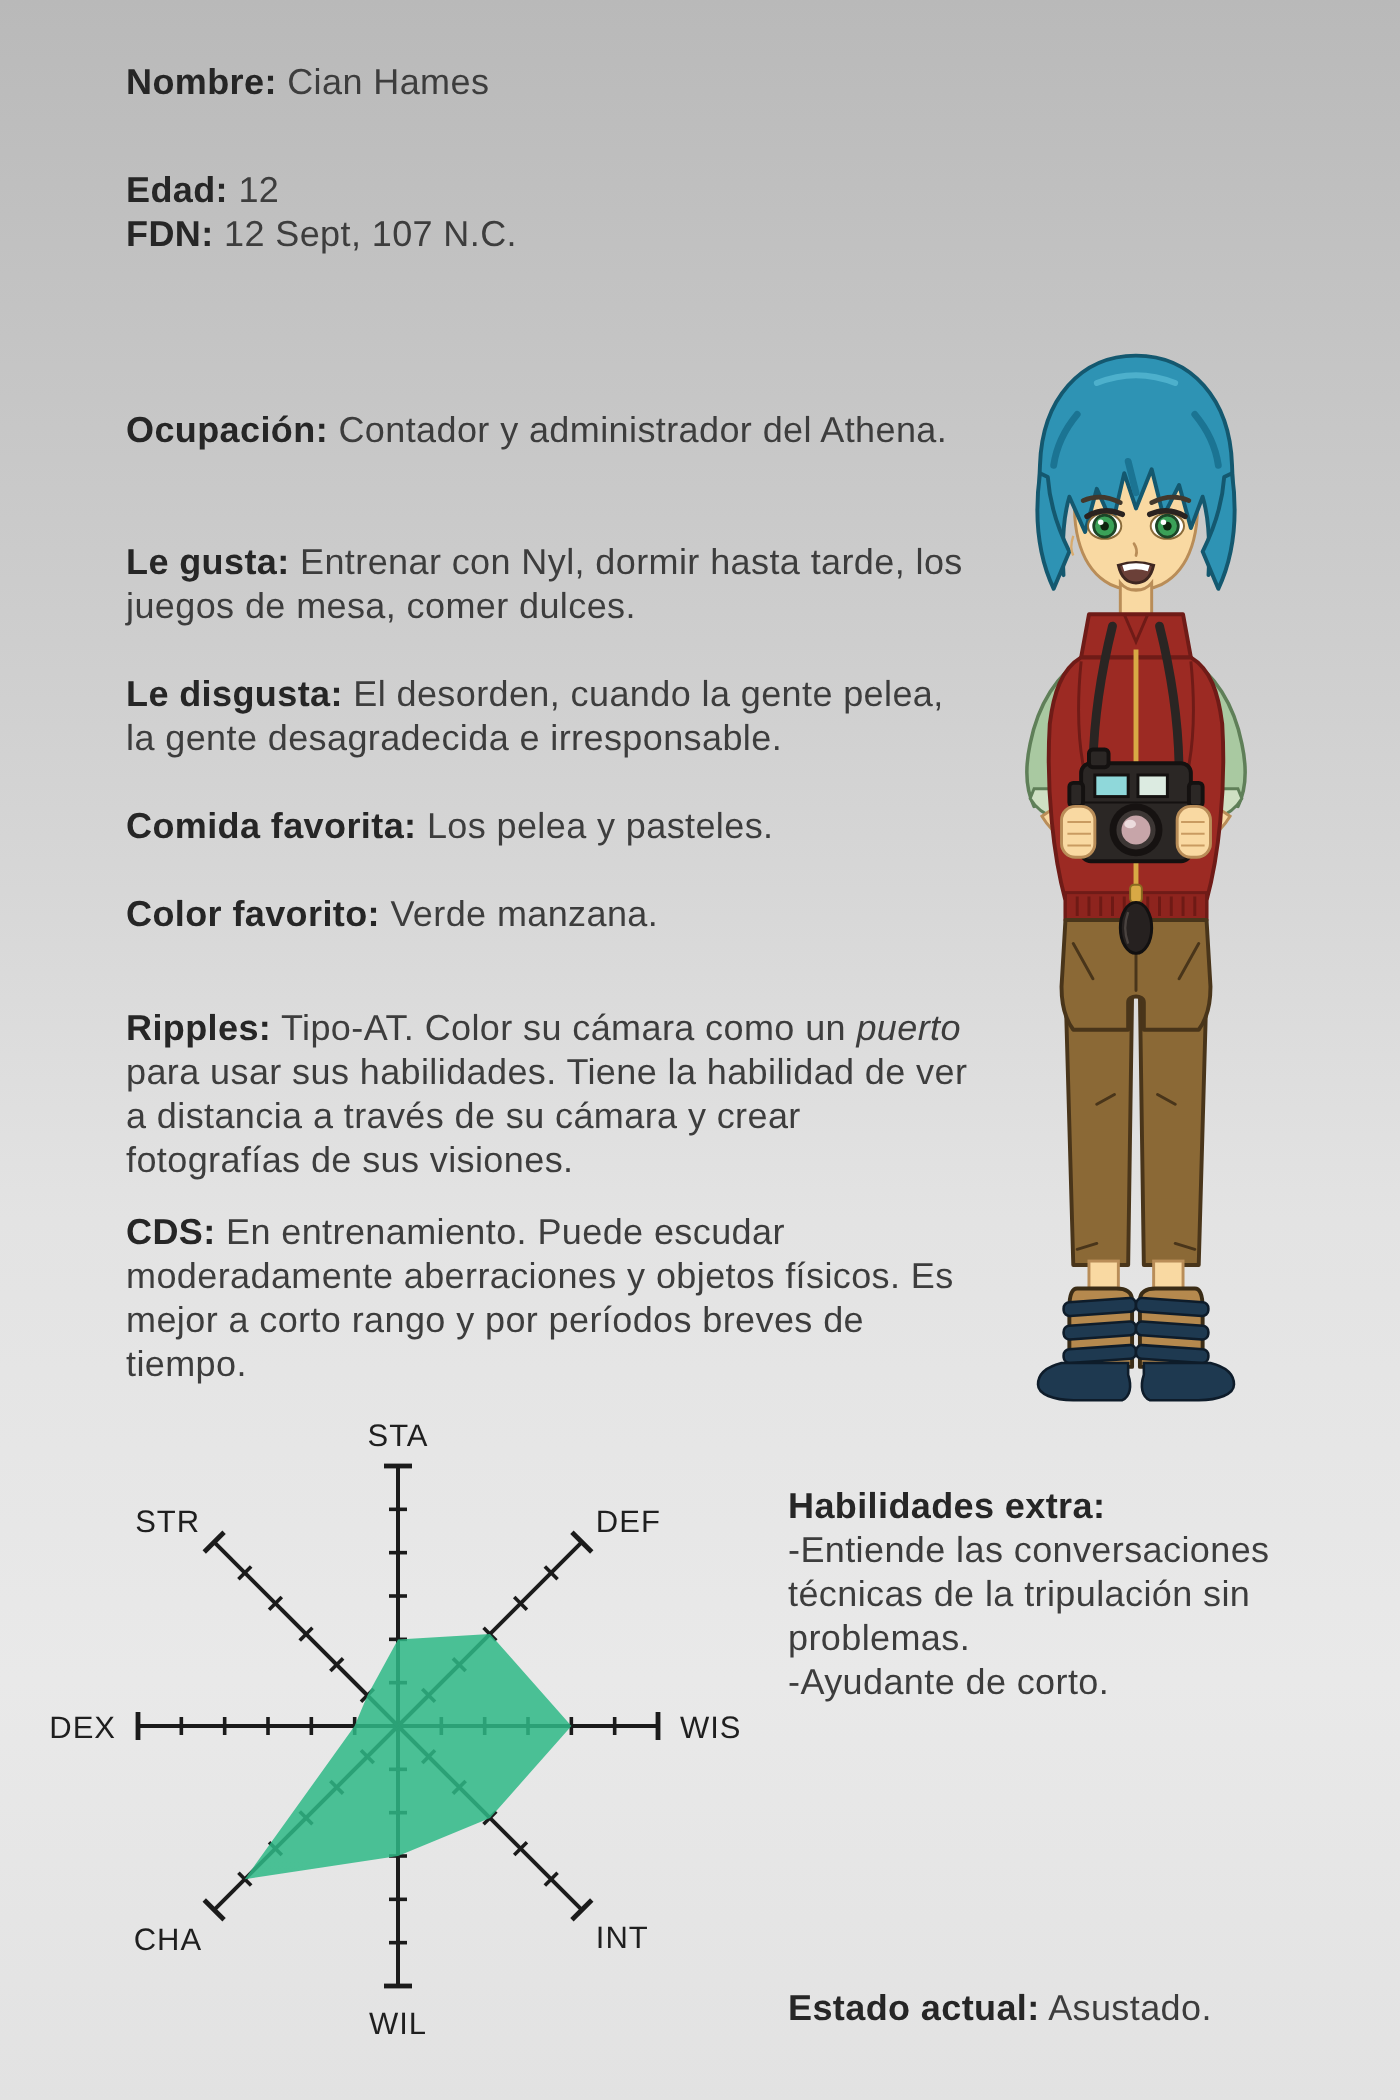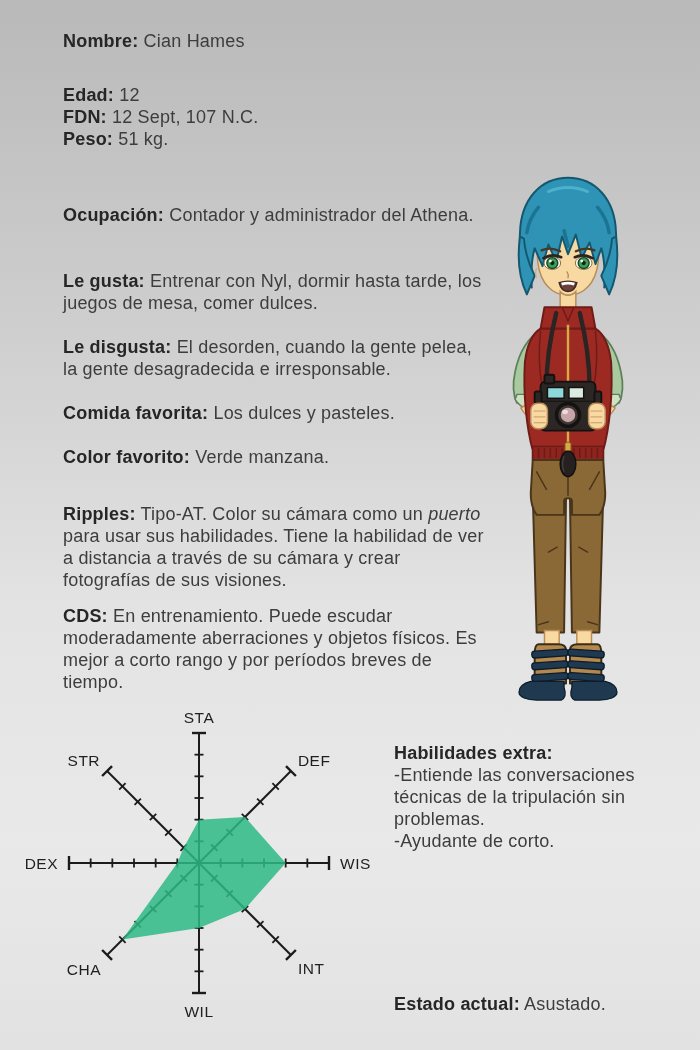--- a/index.html
+++ b/index.html
@@ -37,41 +37,40 @@
 <body>
 
 <div class="abs leftcol txt" style="top:30px">
   <span class="b">Nombre:</span>
   <span>Cian Hames</span>
 </div>
 
 <div class="abs leftcol txt" style="top:84px">
   <div><span class="b">Edad:</span> <span>12</span></div>
   <div><span class="b">FDN:</span> <span>12 Sept, 107 N.C.</span></div>
-  <div><span class="b">Peso:</span> <span>51 kg.</span></div>
 </div>
 
 <div class="abs leftcol txt" style="top:204px">
   <span class="b">Ocupación:</span>
   <span>Contador y administrador del Athena.</span>
 </div>
 
 <div class="abs leftcol txt" style="top:270px">
   <span class="b">Le gusta:</span>
   <span>Entrenar con Nyl, dormir hasta tarde, los juegos de mesa, comer dulces.</span>
 </div>
 
 <div class="abs leftcol txt" style="top:336px">
   <span class="b">Le disgusta:</span>
   <span>El desorden, cuando la gente pelea, la gente desagradecida e irresponsable.</span>
 </div>
 
 <div class="abs leftcol txt" style="top:402px">
   <span class="b">Comida favorita:</span>
-  <span>Los dulces y pasteles.</span>
+  <span>Los pelea y pasteles.</span>
 </div>
 
 <div class="abs leftcol txt" style="top:446px">
   <span class="b">Color favorito:</span>
   <span>Verde manzana.</span>
 </div>
 
 <div class="abs leftcol txt" style="top:503px">
   <span class="b">Ripples:</span>
   <span>Tipo-AT. Color su cámara como un</span>

